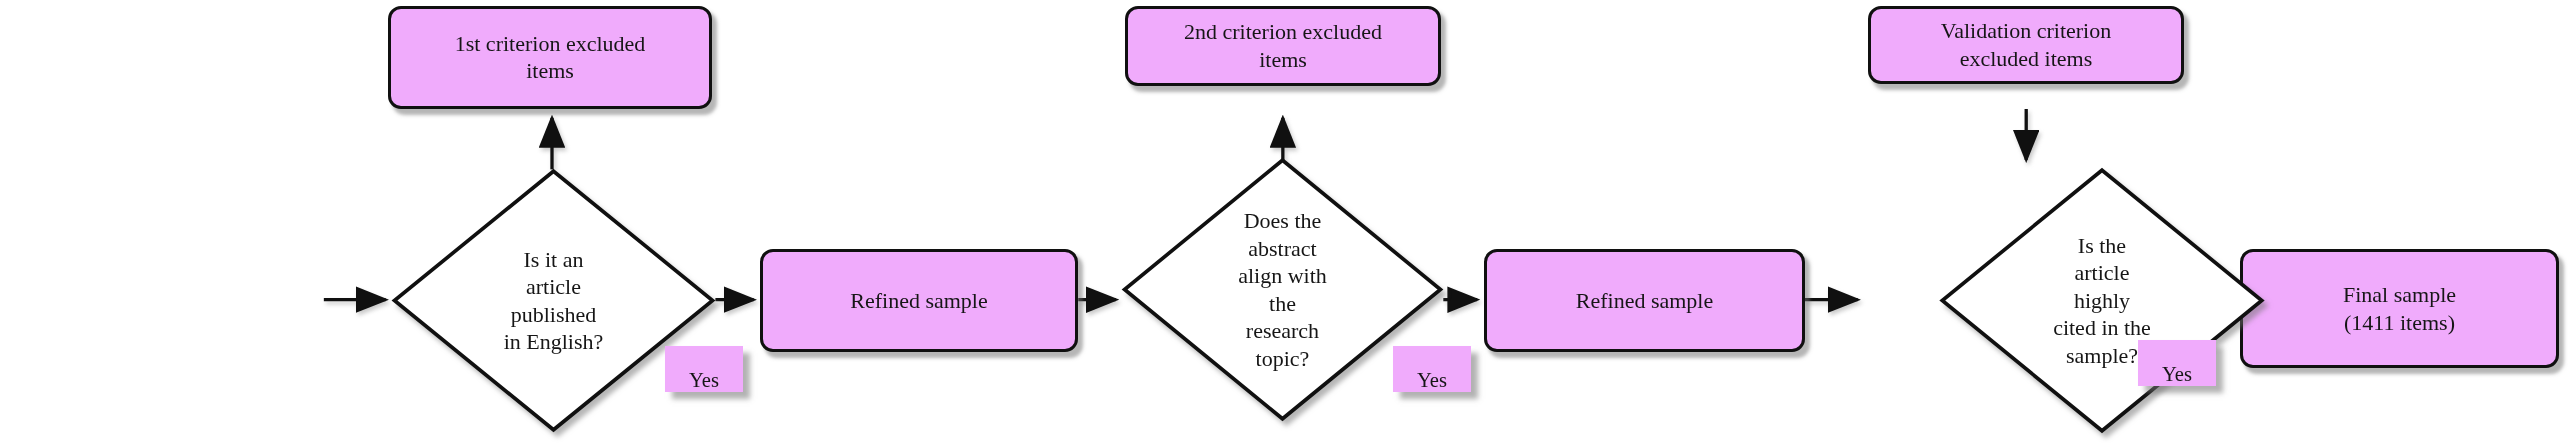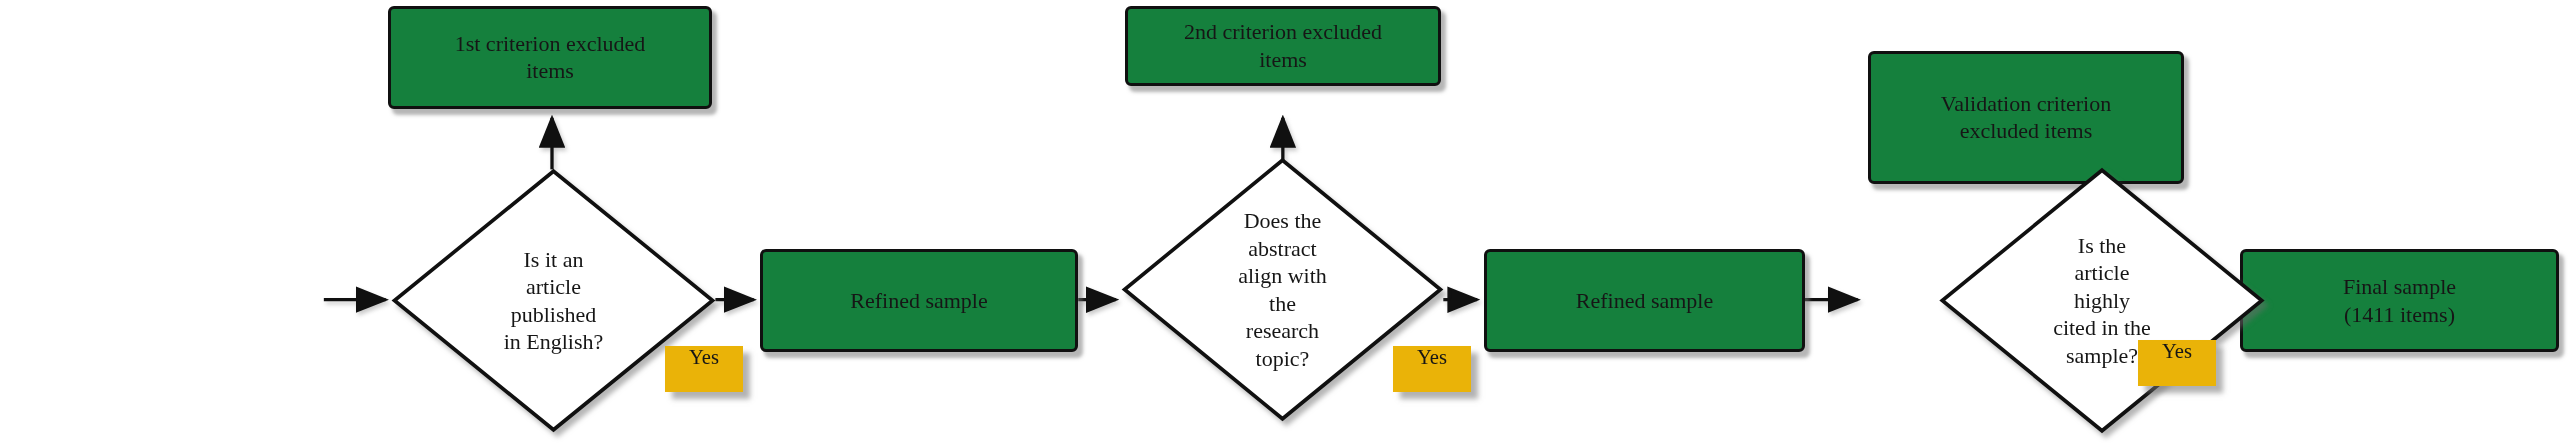--- a/index.html
+++ b/index.html
@@ -21,23 +21,23 @@
     position: absolute;
     left: 0; top: 0;
     width: 2576px; height: 444px;
     filter: drop-shadow(2.9px 3.7px 2.2px rgba(120,120,120,0.40));
   }
   #connectors line { stroke: #101010; stroke-width: 4.5; }
   
   .rect {
     position: absolute;
     box-sizing: border-box;
-    background: #15803d;
+    background: #f0abfc;
     border: 3.7px solid #101010;
-    border-radius: 6px;
+    border-radius: 13px;
     box-shadow: 4.4px 5.2px 3.7px rgba(110,110,110,0.50);
     display: flex;
     align-items: center;
     justify-content: center;
     text-align: center;
   }
   .rect .label {
     font-size: 22px;
     line-height: 1.25;
     white-space: pre-line;
@@ -61,24 +61,24 @@
     font-size: 22px;
     line-height: 1.25;
     white-space: pre-line;
     z-index: 2;
   }
   
   .yes {
     position: absolute;
     width: 78px;
     height: 46px;
-    background: #eab308;
+    background: #f0abfc;
     box-shadow: 6.6px 7.4px 5.2px rgba(115,115,115,0.55);
     display: flex;
-    align-items: flex-start;
+    align-items: flex-end;
     justify-content: center;
     font-size: 20.6px;
     z-index: 5;
   }
 </style>
 </head>
 <body>
 
 <div id="canvas">
 
@@ -100,32 +100,32 @@
   </svg>
 
   <div class="rect" style="left:388px; top:5.9px; width:324px; height:103px;">
     <div class="label">1st criterion excluded
 items</div>
   </div>
   <div class="rect" style="left:1125px; top:5.9px; width:316px; height:80px;">
     <div class="label">2nd criterion excluded
 items</div>
   </div>
-  <div class="rect" style="left:1868px; top:5.9px; width:316px; height:133px;margin-top:45px;">
+  <div class="rect" style="left:1868px; top:5.9px; width:316px; height:78px;">
     <div class="label">Validation criterion
 excluded items</div>
   </div>
 
   <div class="rect" style="left:760px; top:249px; width:318px; height:103px;">
     <div class="label">Refined sample</div>
   </div>
   <div class="rect" style="left:1484px; top:249px; width:321px; height:103px;">
     <div class="label">Refined sample</div>
   </div>
-  <div class="rect" style="left:2240px; top:249px; width:319px; height:103px;">
+  <div class="rect" style="left:2240px; top:249px; width:319px; height:119px;">
     <div class="label">Final sample
 (1411 items)</div>
   </div>
 
   <div class="diamond" style="left:392px; top:169px; width:323px; height:263px;">
     <svg width="323" height="263" viewBox="0 0 439 358" xmlns="http://www.w3.org/2000/svg">
       <polygon points="219.5,3 436,179 219.5,355 3,179" fill="#ffffff" stroke="#101010" stroke-width="5" stroke-linejoin="miter"></polygon>
     </svg>
     <div class="label">Is it an
 article

